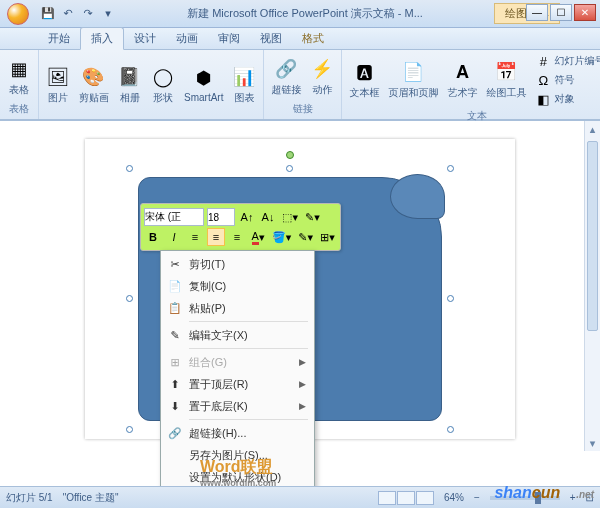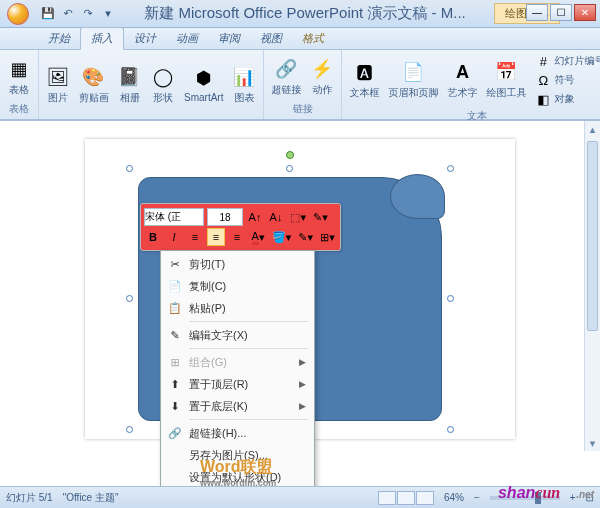--- a/index.html
+++ b/index.html
@@ -3,27 +3,27 @@
 <meta charset="utf-8">
 <style>
 *{margin:0;padding:0;box-sizing:border-box;font-family:"Microsoft YaHei",SimSun,sans-serif;}
 body{width:600px;height:508px;background:#fff;font-size:11px;overflow:hidden;position:relative;}
 
 .titlebar{height:28px;background:linear-gradient(#dfe9f5,#c9ddf3);display:flex;align-items:center;border-bottom:1px solid #9db6d8;}
 .office-btn{width:36px;height:28px;display:flex;align-items:center;justify-content:center;}
 .office-logo{width:22px;height:22px;border-radius:50%;background:radial-gradient(circle at 30% 30%,#fff,#f7b529 40%,#e07b1f);border:1px solid #c66;}
 .qat{display:flex;gap:4px;margin-left:4px;}
 .qat-btn{width:16px;height:16px;display:flex;align-items:center;justify-content:center;color:#3b5a82;}
-.title-text{flex:1;text-align:center;color:#3d5c85;font-size:15px;}
+.title-text{flex:1;text-align:center;color:#3d5c85;font-size:11px;}
 .context-tab{background:#fbe6b8;padding:2px 10px;border:1px solid #d8bb78;color:#6b5520;margin-right:40px;}
 .win-ctrl{position:absolute;right:4px;top:4px;display:flex;gap:2px;}
 .wbtn{width:22px;height:17px;border:1px solid #8fa8c8;background:linear-gradient(#f7fbff,#d3e2f3);display:flex;align-items:center;justify-content:center;font-size:10px;font-family:Arial;}
 .wbtn.close{background:linear-gradient(#f4a6a0,#d95343);border-color:#a83b2f;color:#fff;}
 
-.tabs{height:22px;background:linear-gradient(#e9f2fb,#d5e4f5);display:flex;align-items:flex-end;padding-left:38px;border-bottom:1px solid #a8bfda;font-style:italic;}
+.tabs{height:22px;background:linear-gradient(#e9f2fb,#d5e4f5);display:flex;align-items:flex-end;padding-left:38px;border-bottom:1px solid #a8bfda;}
 .tab{padding:3px 10px;color:#3d5c85;cursor:pointer;}
 .tab.active{background:#edf3fa;border:1px solid #a8bfda;border-bottom:1px solid #edf3fa;border-radius:3px 3px 0 0;margin-bottom:-1px;}
 .tab.ctx{color:#8a6d28;}
 
 .ribbon{height:70px;background:linear-gradient(#edf3fa,#dce8f6);display:flex;border-bottom:1px solid #a8bfda;}
 .group{border-right:1px solid #c5d6eb;padding:2px 4px;display:flex;flex-direction:column;}
 .group-body{flex:1;display:flex;align-items:center;gap:3px;}
 .group-label{text-align:center;color:#5b7aa3;font-size:10px;padding:1px 0;}
 .rbtn{display:flex;flex-direction:column;align-items:center;justify-content:center;gap:2px;padding:2px 3px;border-radius:2px;cursor:pointer;min-width:30px;}
 .ricon{width:24px;height:24px;display:flex;align-items:center;justify-content:center;font-size:18px;}
@@ -35,21 +35,21 @@
 .canvas-wrap{height:332px;background:#fff;border-top:1px solid #a8bfda;display:flex;}
 .main-canvas{flex:1;background:#fff;display:flex;align-items:flex-start;justify-content:center;padding-top:18px;position:relative;}
 .slide{width:430px;height:300px;background:#fff;box-shadow:0 0 3px rgba(0,0,0,.3);position:relative;}
 
 .shape-sel{position:absolute;left:45px;top:30px;width:320px;height:260px;}
 .handle{position:absolute;width:7px;height:7px;background:#fff;border:1px solid #4a7fb5;border-radius:50%;}
 .rot-handle{position:absolute;width:8px;height:8px;background:#9fd67a;border:1px solid #3f8a2b;border-radius:50%;left:50%;top:-18px;margin-left:-4px;}
 .scroll-shape{position:absolute;left:8px;top:8px;right:8px;bottom:8px;background:#4c7cae;border:1px solid #3a5f88;border-radius:12px 60px 12px 12px;}
 .scroll-top{position:absolute;right:-4px;top:-4px;width:55px;height:45px;background:#5a88b8;border:1px solid #3a5f88;border-radius:50% 50% 8px 50%;}
 
-.minitb{position:absolute;left:140px;top:203px;background:#ef4444;border:1px solid #b8b8b8;border-radius:3px;padding:3px;box-shadow:1px 1px 3px rgba(0,0,0,.2);font-size:11px;}
+.minitb{position:absolute;left:140px;top:203px;background:#bef264;border:1px solid #b8b8b8;border-radius:3px;padding:3px;box-shadow:1px 1px 3px rgba(0,0,0,.2);font-size:11px;}
 .mt-row{display:flex;align-items:center;gap:3px;height:20px;}
 .mt-btn{min-width:18px;height:18px;display:flex;align-items:center;justify-content:center;border:1px solid transparent;padding:0 1px;}
 .mt-sel{height:18px;border:1px solid #abc;font-size:10px;}
 
 .ctxmenu{position:absolute;left:160px;top:250px;width:155px;background:#fafafa;border:1px solid #9aa;box-shadow:2px 2px 5px rgba(0,0,0,.25);padding:2px;}
 .ctxmenu .mi{display:flex;align-items:center;height:22px;padding:0 6px 0 26px;position:relative;font-size:11px;color:#333;}
 .ctxmenu .mi.disabled{color:#aaa;}
 .ctxmenu .mi .micon{position:absolute;left:4px;width:16px;text-align:center;}
 .ctxmenu .sep{height:1px;background:#ddd;margin:2px 4px 2px 26px;}
 .ctxmenu .mi .arrow{margin-left:auto;color:#666;font-size:9px;}
@@ -57,22 +57,22 @@
 .statusbar{position:absolute;bottom:0;left:0;right:0;height:22px;background:linear-gradient(#dfeaf6,#cadcf0);border-top:1px solid #a8bfda;display:flex;align-items:center;padding:0 6px;font-size:10px;color:#3d5c85;gap:10px;}
 .statusbar .spacer{flex:1;}
 .view-btns{display:flex;gap:1px;}
 .vbtn{width:18px;height:14px;border:1px solid #9db6d8;background:#eef5fc;}
 .zoom-slider{width:70px;height:4px;background:#b8cde4;position:relative;}
 .zoom-thumb{position:absolute;width:6px;height:12px;background:#5b7aa3;top:-4px;left:45px;}
 
 .wm1{position:absolute;left:200px;bottom:20px;font-size:16px;font-weight:bold;color:#d93;z-index:99;}
 .wm1 .sub{font-size:9px;color:#888;display:block;text-align:center;}
 .wm2{position:absolute;right:6px;bottom:6px;font-size:16px;font-weight:bold;font-style:italic;z-index:99;}
-.wm2 .s1{color:#a21caf;}
-.wm2 .s2{color:#be185d;font-family:Liberation Serif, serif;}
+.wm2 .s1{color:#3b82f6;}
+.wm2 .s2{color:#a16207;}
 .wm2 .dot{color:#888;font-size:10px;padding-left:16px;}
 
 .vsb{position:absolute;right:0;top:0;width:16px;height:330px;background:#eef3fa;border-left:1px solid #cdd9e8;}
 .vsb .th{position:absolute;left:2px;right:2px;top:20px;height:190px;background:#cfdff0;border:1px solid #a8bfda;border-radius:2px;}
 .vsb .ar{position:absolute;left:0;right:0;height:16px;display:flex;align-items:center;justify-content:center;color:#6a86a8;}
 </style>
 </head>
 <body>
 
 <div class="titlebar">
@@ -215,21 +215,21 @@
       <div class="ar" style="top:0">▴</div>
       <div class="th"></div>
       <div class="ar" style="bottom:0">▾</div>
     </div>
   </div>
 </div>
 
 <div class="minitb">
   <div class="mt-row">
     <input class="mt-sel" style="width: 60px;" value="宋体 (正">
-    <input class="mt-sel" style="width: 36px; text-align: center;" value="18">
+    <input class="mt-sel" style="width: 28px;" value="18">
     <div class="mt-btn">A↑</div>
     <div class="mt-btn">A↓</div>
     <div class="mt-btn">⬚▾</div>
     <div class="mt-btn">✎▾</div>
   </div>
   <div class="mt-row">
     <div class="mt-btn">
         <b>B</b>
       </div>
     <div class="mt-btn">

